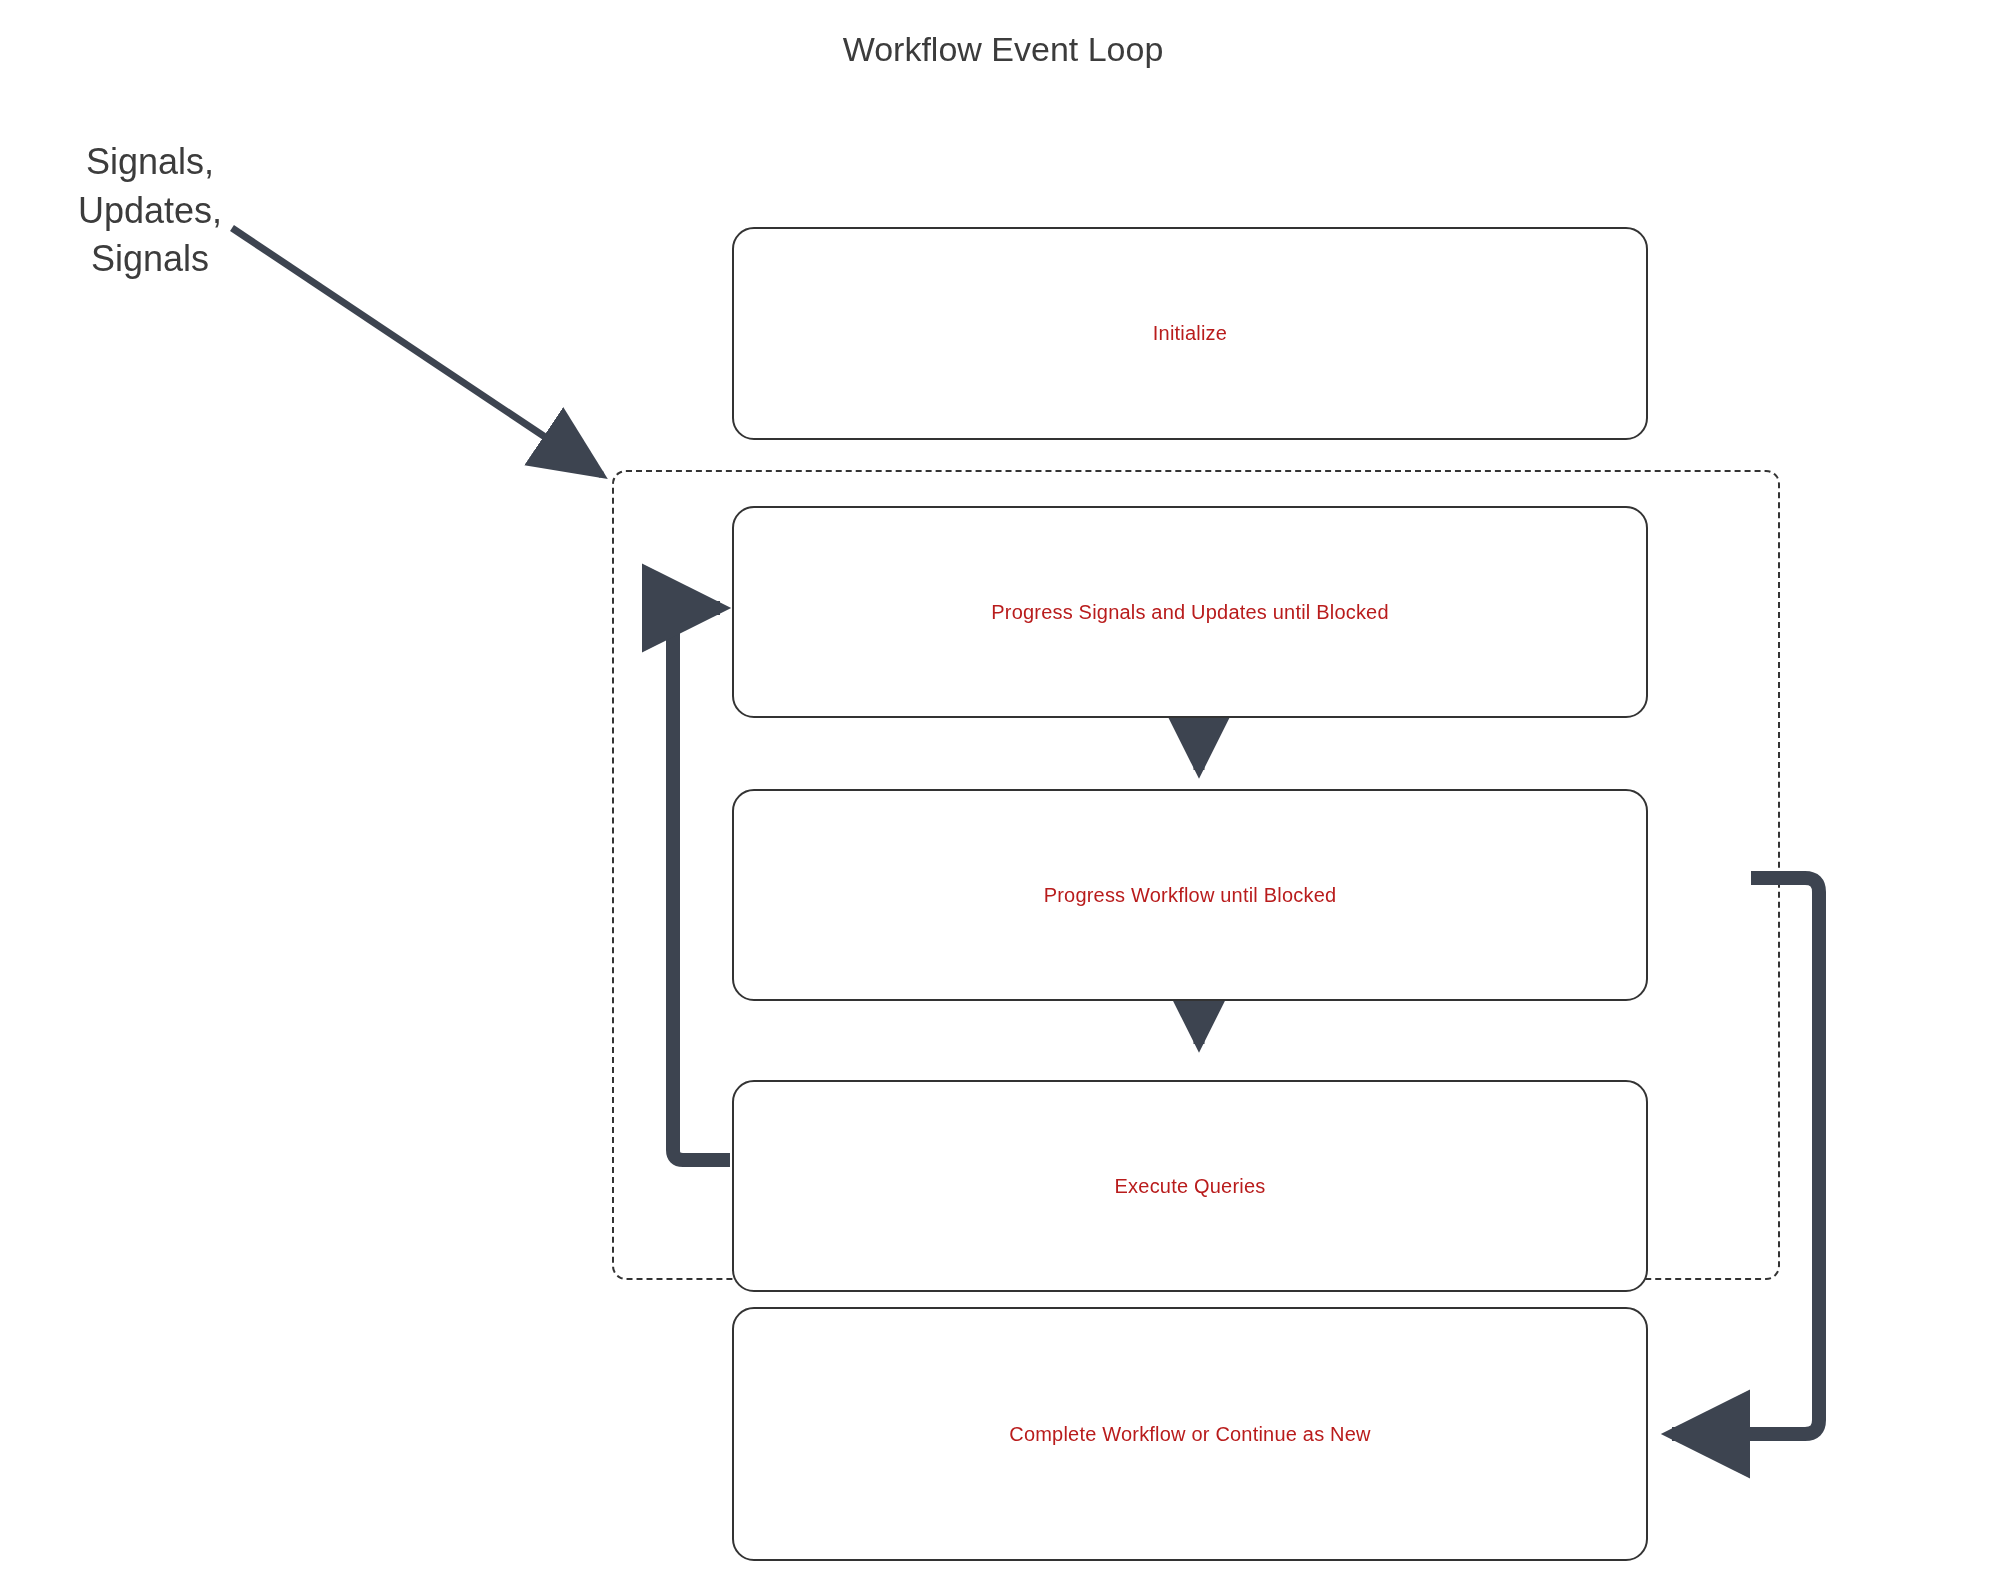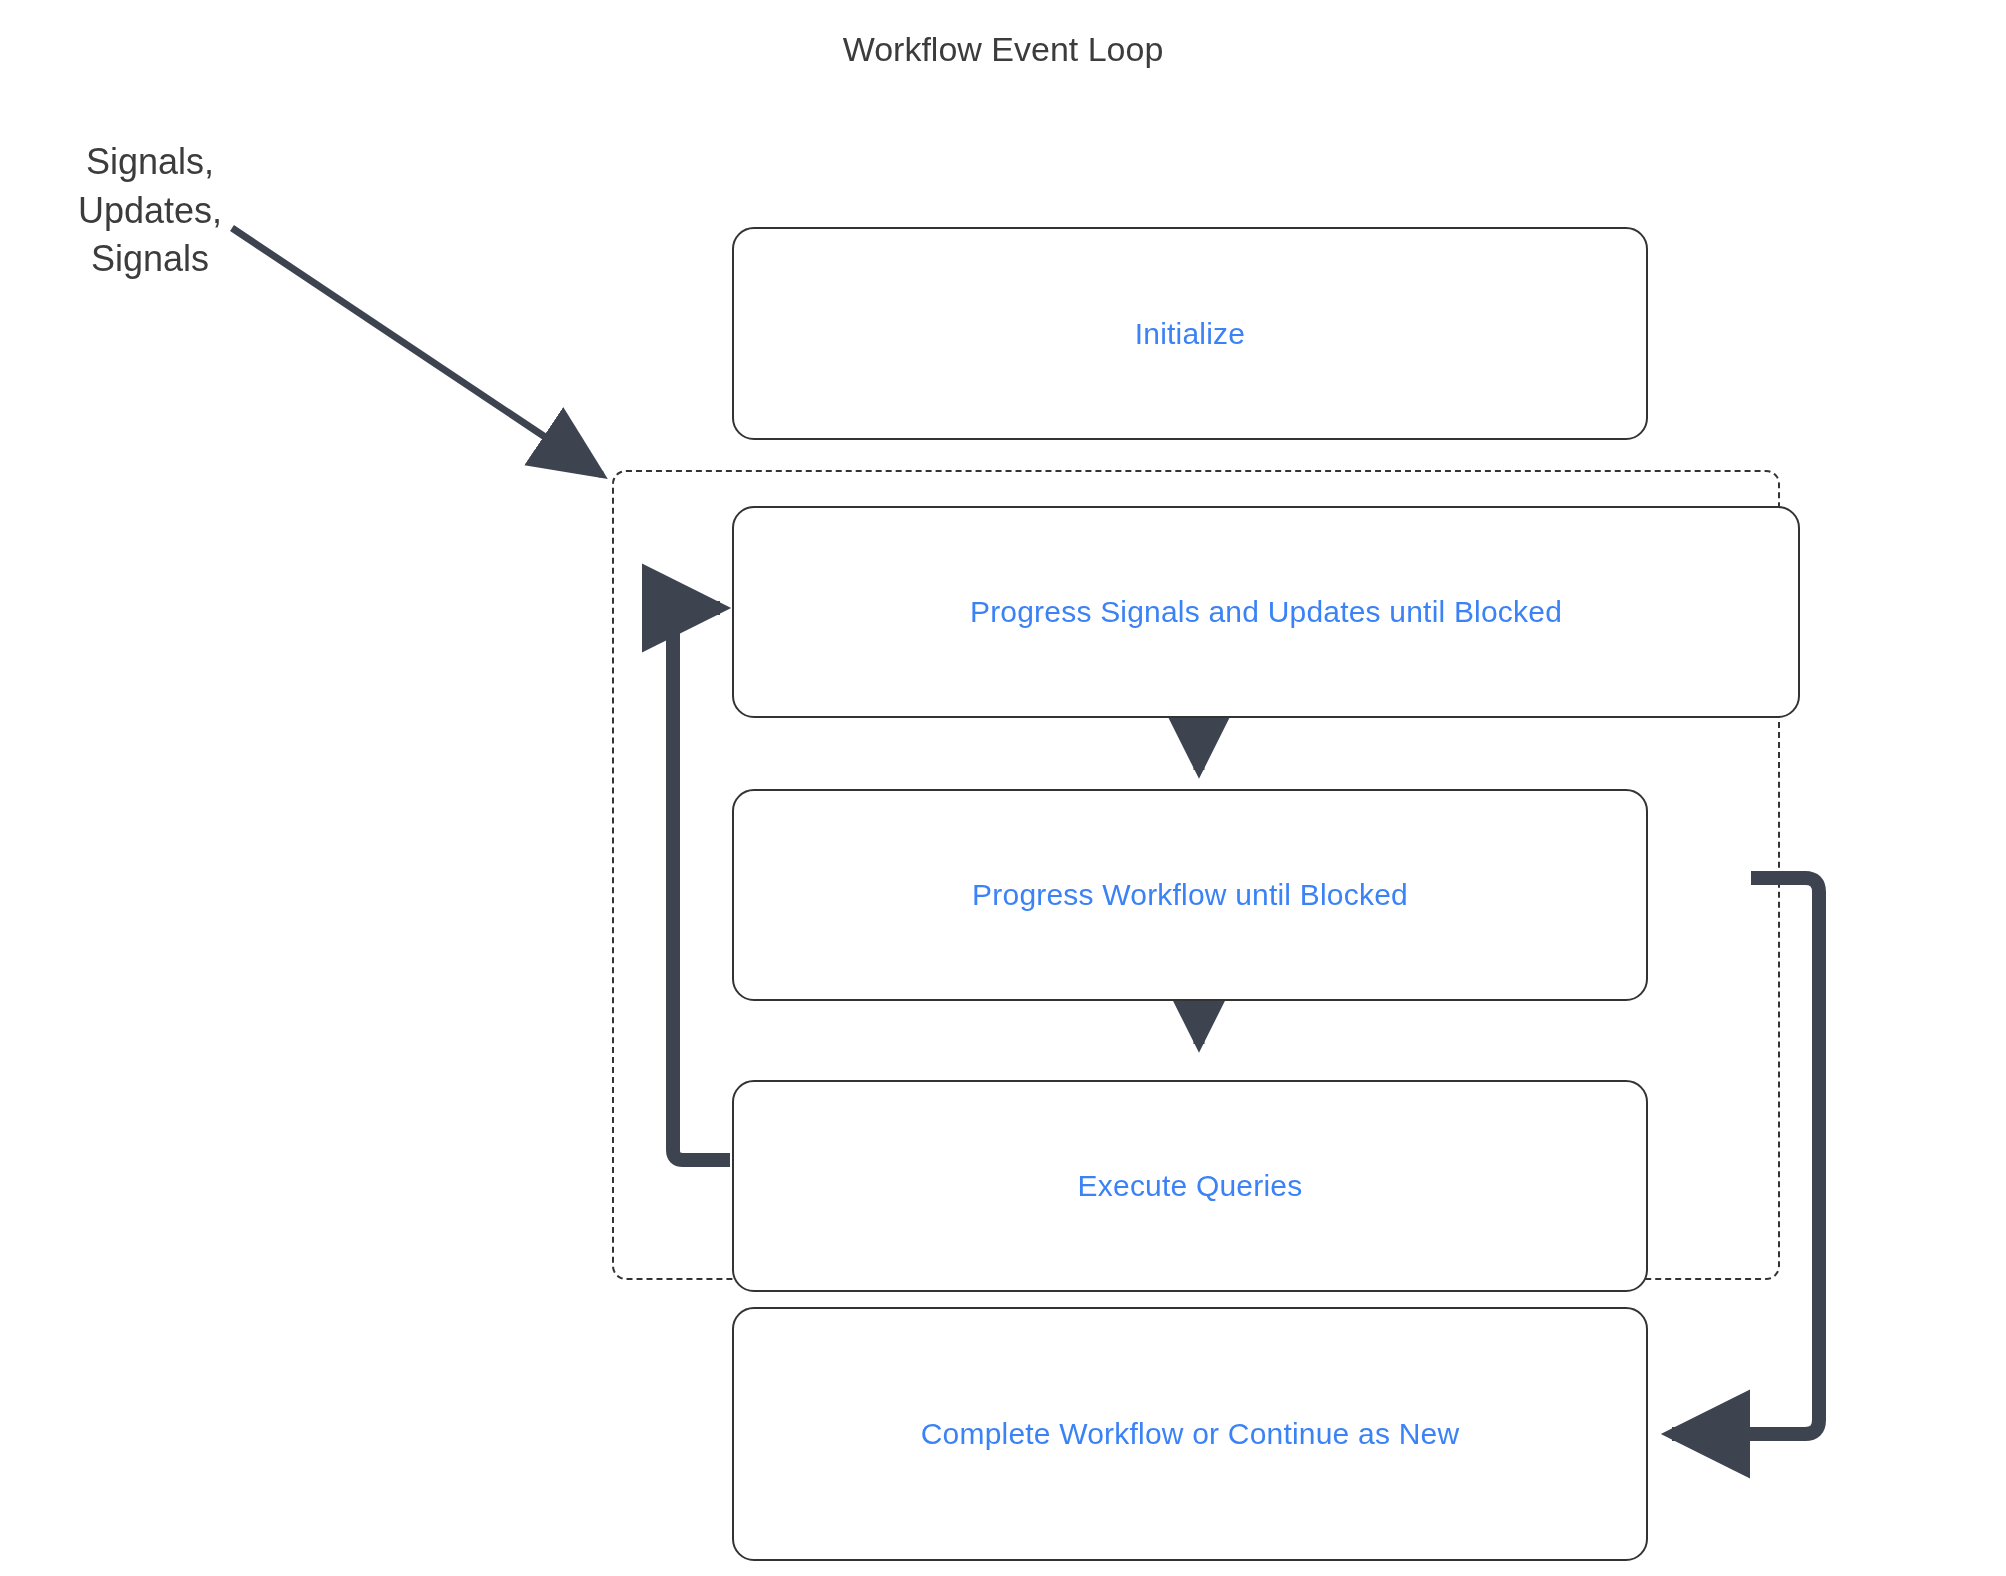--- a/index.html
+++ b/index.html
@@ -31,22 +31,22 @@
     box-sizing: border-box;
     background: #ffffff;
     border: 2px solid #333333;
     border-radius: 22px;
     display: flex;
     align-items: center;
     justify-content: center;
     text-align: center;
   }
   .node-label {
-    font-size: 30px;
-    color: #3b82f6;
+    font-size: 20px;
+    color: #b91c1c;
     line-height: 1.25;
     letter-spacing: 0.2px;
     white-space: nowrap;
   }
   .dashed-group {
     position: absolute;
     box-sizing: border-box;
     border: 2px dashed #333333;
     border-radius: 14px;
     background: transparent;
@@ -113,21 +113,21 @@
 
     <g>
       <path d="M 1751 878 L 1805 878 Q 1819 878 1819 892 L 1819 1420 Q 1819 1434 1805 1434 L 1672 1434" fill="none" stroke="#3d4450" stroke-width="14" stroke-linecap="butt" marker-end="url(#arrowThick)"></path>
     </g>
   </svg>
 
   <div class="node" style="left:732px; top:227px; width:916px; height:213px;">
     <span class="node-label">Initialize</span>
   </div>
 
-  <div class="node" style="left:732px; top:506px; width:1068px; height:212px;text-align:right;">
+  <div class="node" style="left:732px; top:506px; width:916px; height:212px;text-align:right;">
     <span class="node-label">Progress Signals and Updates until Blocked</span>
   </div>
 
   <div class="node" style="left:732px; top:781px; width:916px; height:212px;margin-top:8px;">
     <span class="node-label">Progress Workflow until Blocked</span>
   </div>
 
   <div class="node" style="left:732px; top:1080px; width:916px; height:212px;">
     <span class="node-label">Execute Queries</span>
   </div>

